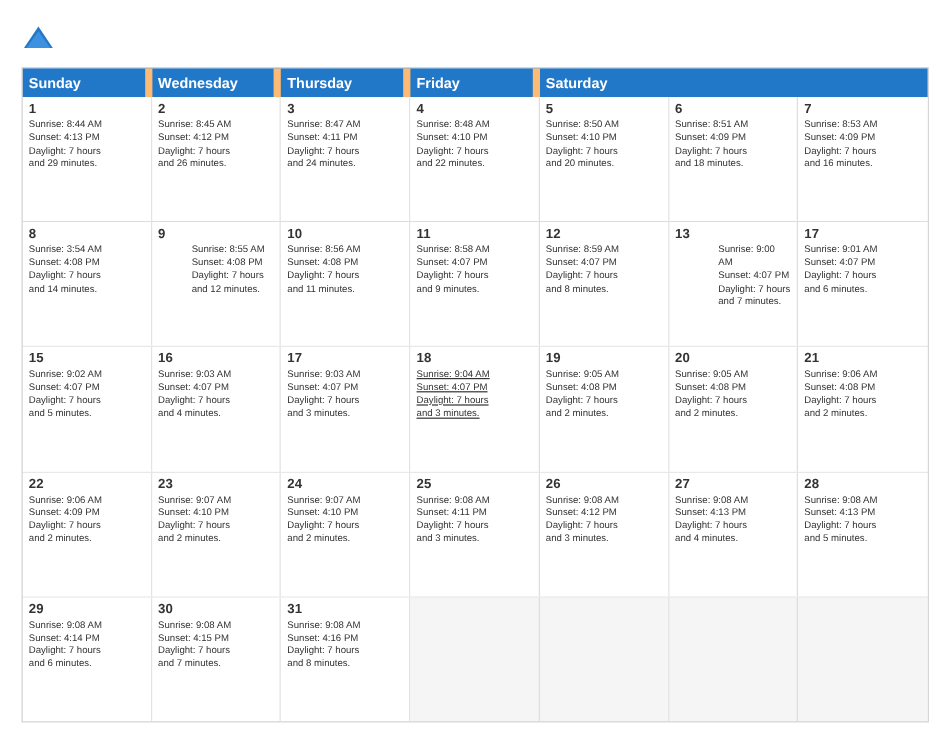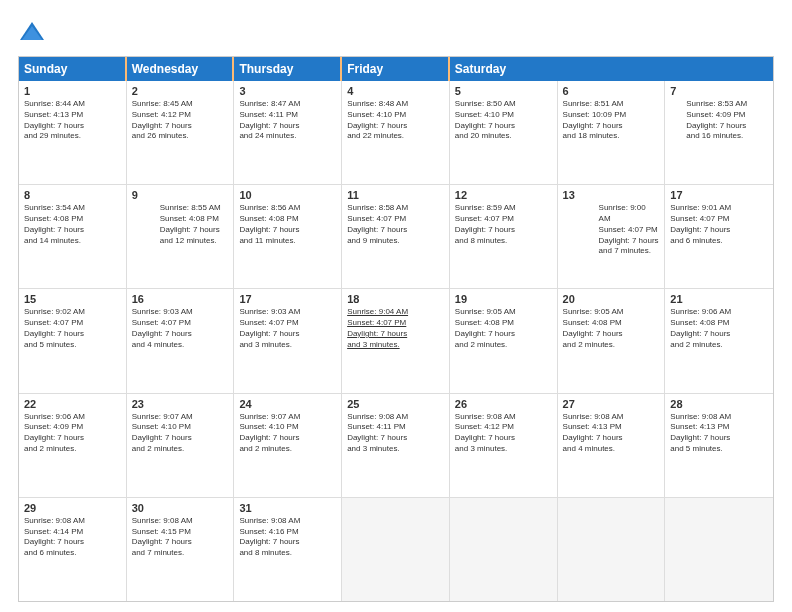--- a/index.html
+++ b/index.html
@@ -69,21 +69,21 @@
       display: grid;
       grid-template-columns: repeat(7, 1fr);
       background: #2278c8;
     }
     .cal-header-cell {
       color: #fff;
       font-size: 12px;
       font-weight: bold;
       padding: 5px 5px;
       text-align: left;
-      border-right: 2px solid #fdba74;
+      border-right: 6px solid #fdba74;
     }
     .cal-header-cell:last-child { border-right: none; }
     .cal-body {
       flex: 1;
       display: flex;
       flex-direction: column;
     }
     .cal-row {
       display: grid;
       grid-template-columns: repeat(7, 1fr);
@@ -176,27 +176,27 @@
           <div class="cal-cell">
             <span class="day-num">5</span>
             <div class="info" style="white-space: pre-line;">Sunrise: 8:50 AM
 Sunset: 4:10 PM
 Daylight: 7 hours
 and 20 minutes.</div>
           </div>
           <div class="cal-cell">
             <span class="day-num">6</span>
             <div class="info" style="white-space: pre-line;">Sunrise: 8:51 AM
-Sunset: 10:09 PM
+Sunset: 4:09 PM
 Daylight: 7 hours
 and 18 minutes.</div>
           </div>
           <div class="cal-cell">
             <span class="day-num">7</span>
-            <div class="info" style="white-space: pre-line; margin-left: 16px;">Sunrise: 8:53 AM
+            <div class="info" style="white-space: pre-line;">Sunrise: 8:53 AM
 Sunset: 4:09 PM
 Daylight: 7 hours
 and 16 minutes.</div>
           </div>
         </div>
         <div class="cal-row">
           <div class="cal-cell">
             <span class="day-num">8</span>
             <div class="info" style="white-space: pre-line;">Sunrise: 3:54 AM
 Sunset: 4:08 PM

